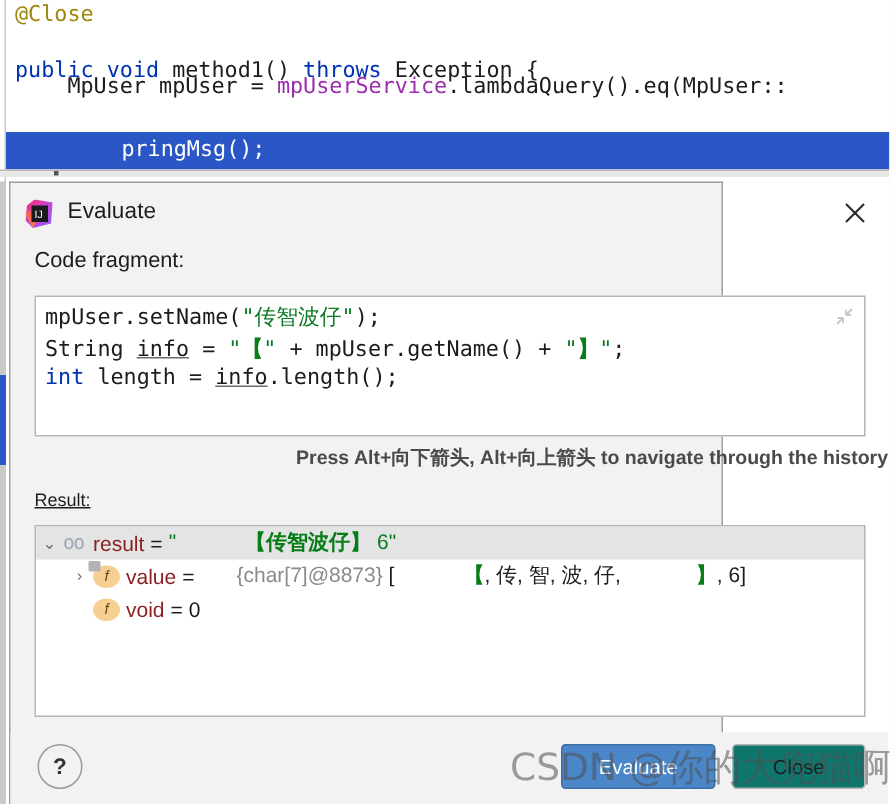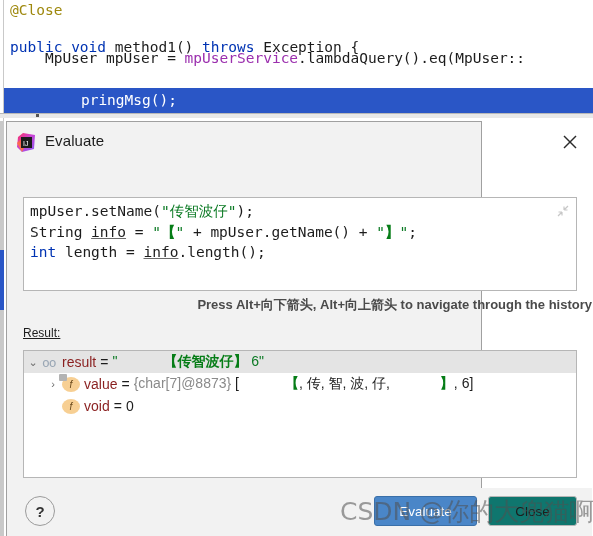--- a/index.html
+++ b/index.html
@@ -173,21 +173,21 @@
   .icon-f.shadowed { position: relative; }
   .icon-f.shadowed::before {
     content: ""; position: absolute; left: -3px; top: -3px;
     width: 8px; height: 7px; background: #b3b3b3; border-radius: 1px;
   }
   .icon-f.shadowed span { position: relative; z-index: 2; }
   .nm     { color: #8a1f1f; }
   .eqs    { color: #1d1d1d; margin: 0 4px; }
   .valq   { color: #0b7a24; }
   .valbr  { color: #067d17; font-weight: bold; margin-left: 46px; }
-  .grey   { color: #8a8a8a; }
+  .grey   { color: #8a8a8a; margin-left: 24px; }
   .dark   { color: #1d1d1d; }
 
   
   .footer {
     position: absolute; left: 0; top: 366px; width: 585px; height: 49px;
     background: #f2f2f2;
   }
   .help-btn {
     position: absolute; left: 18px; top: 8px;
     width: 30px; height: 30px; border-radius: 50%;
@@ -264,20 +264,21 @@
       </div>
       <div class="dialog-title">Evaluate</div>
       <div class="close-x">
         <svg width="20" height="20" viewBox="0 0 20 20">
           <line x1="4" y1="4" x2="16" y2="16" stroke="#2b2b2b" stroke-width="1.4"></line>
           <line x1="16" y1="4" x2="4" y2="16" stroke="#2b2b2b" stroke-width="1.4"></line>
         </svg>
       </div>
     </div>
 
+    <div class="label-code">Code fragment:</div>
 
     <div class="code-box">
       <div class="cline cl1" id="cf-l1"><span class="plain">mpUser.setName(</span><span class="str">"传智波仔"</span><span class="plain">);</span></div>
       <div class="cline cl2" id="cf-l2"><span class="plain">String </span><span class="plain ul">info</span><span class="plain"> = </span><span class="str">"</span><span class="brk">【</span><span class="str">"</span><span class="plain"> + mpUser.getName() + </span><span class="str">"</span><span class="brk">】</span><span class="str">"</span><span class="plain">;</span></div>
       <div class="cline cl3" id="cf-l3"><span class="kw">int</span><span class="plain"> length = </span><span class="plain ul">info</span><span class="plain">.length();</span></div>
       <div class="collapse-icon">
         <svg width="14" height="14" viewBox="0 0 14 14">
           <path d="M2 12 L6 8 M6 8 L6 11.5 M6 8 L2.5 8" stroke="#9a9a9a" stroke-width="1.2" fill="none"></path>
           <path d="M12 2 L8 6 M8 6 L8 2.5 M8 6 L11.5 6" stroke="#9a9a9a" stroke-width="1.2" fill="none"></path>
         </svg>

